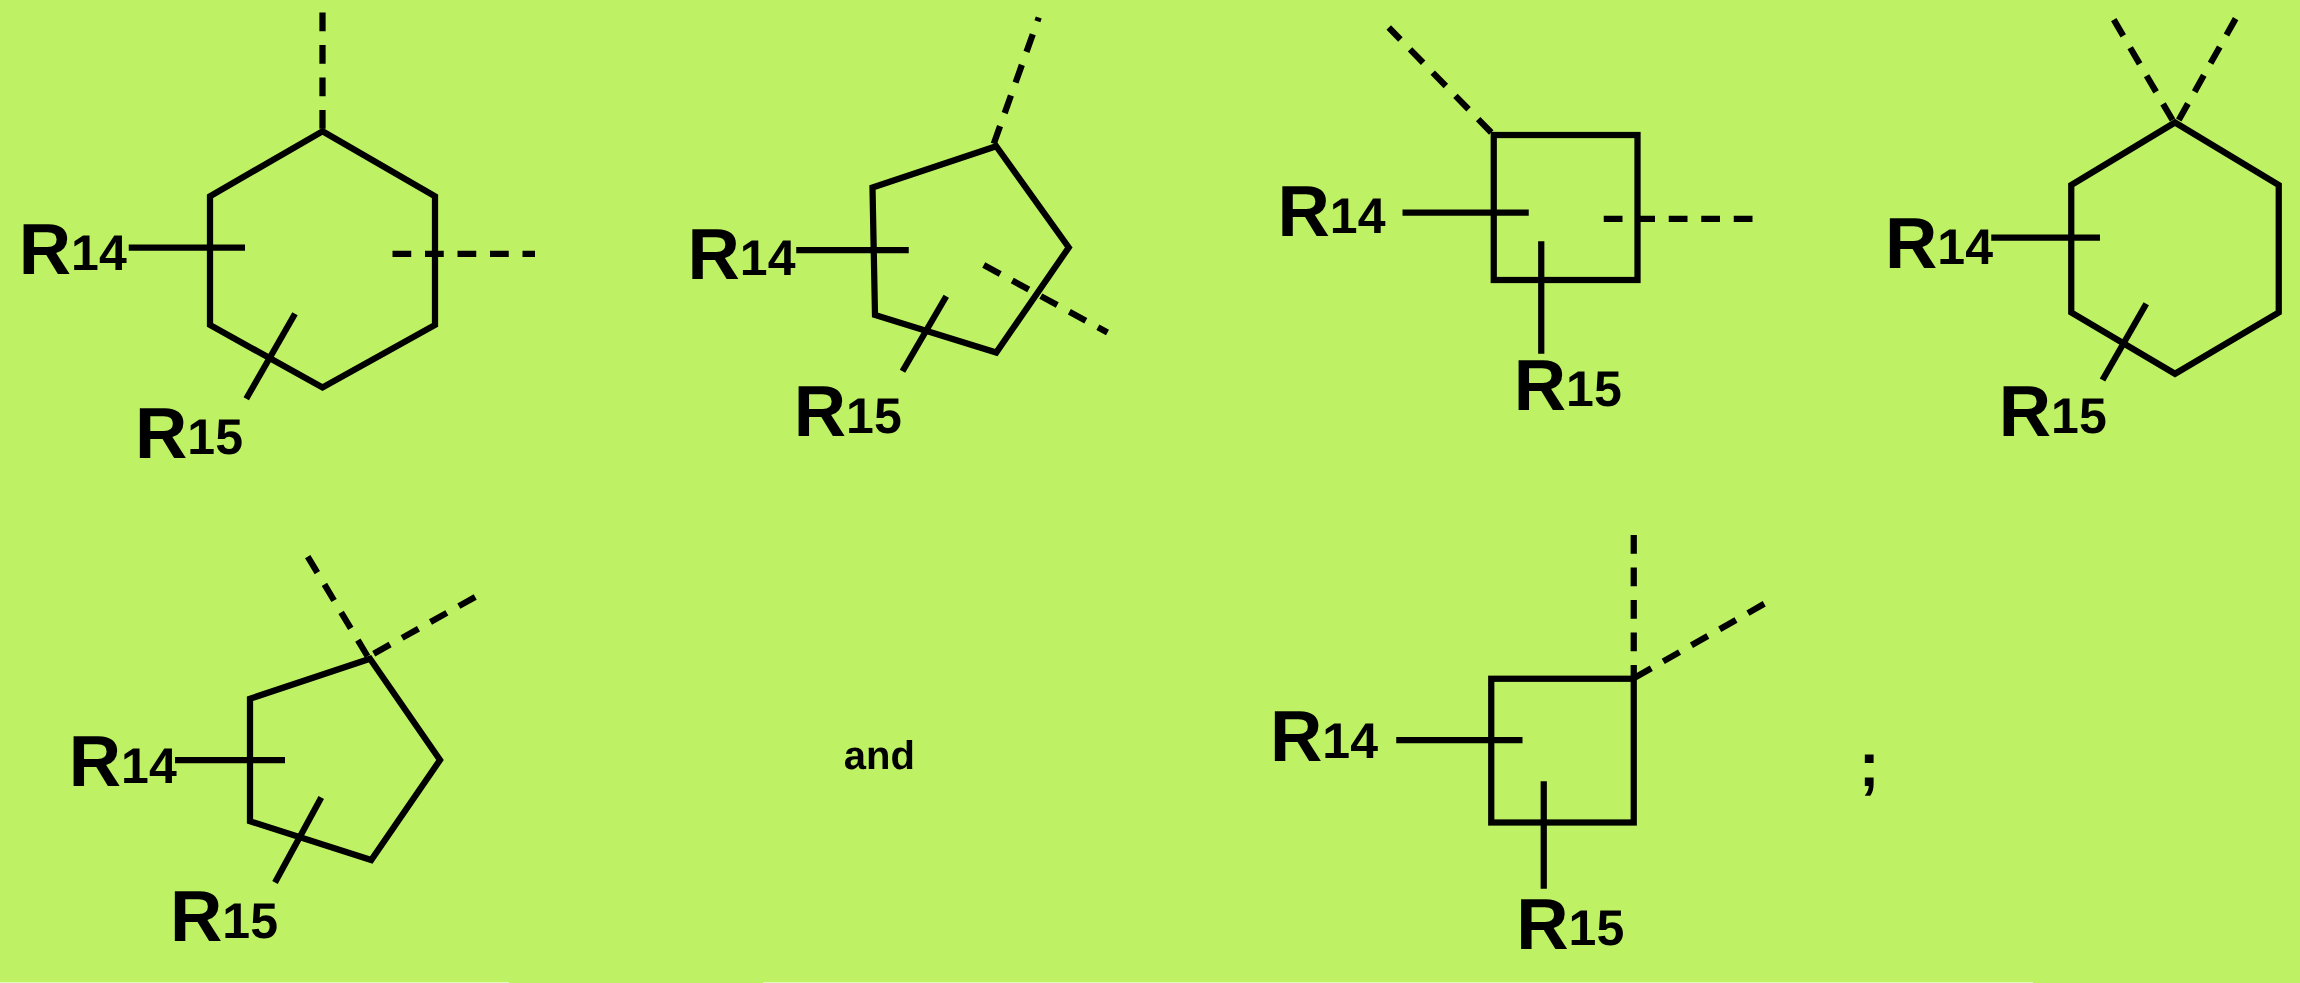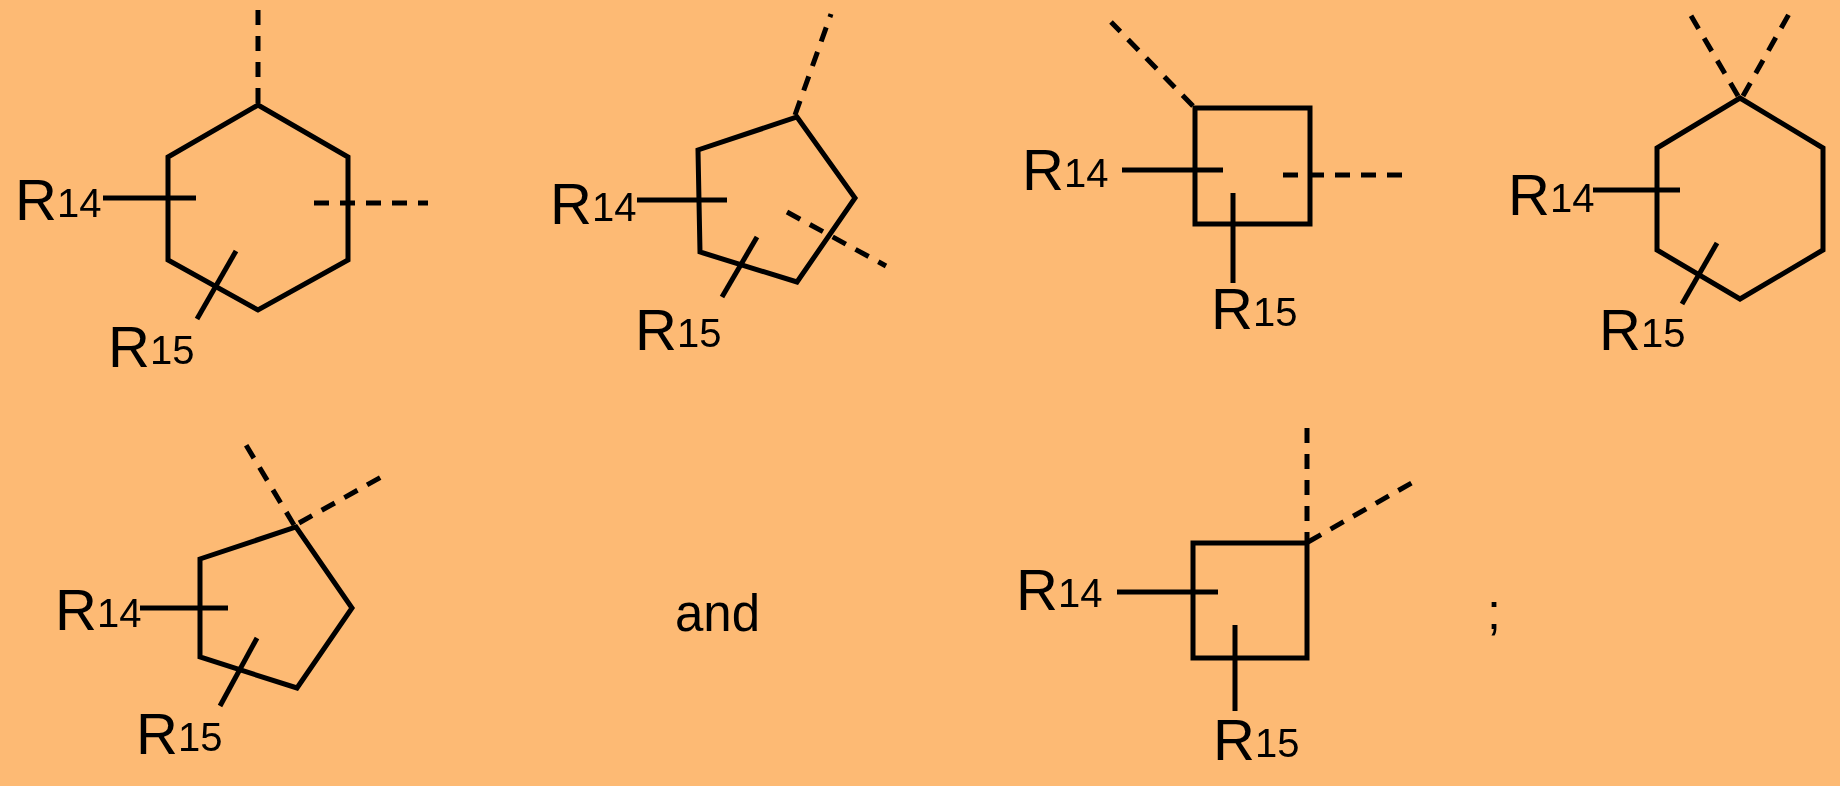--- a/index.html
+++ b/index.html
@@ -4,24 +4,25 @@
 <style>
   html, body {
     margin: 0;
     padding: 0;
     background: #ffffff;
   }
   .canvas {
     position: relative;
     width: 1840px;
     height: 786px;
-    background: #fdba74;
+    background: #bef264;
     font-family: "Liberation Sans", sans-serif;
     color: #000000;
     overflow: hidden;
+    font-weight: bold;
   }
   .canvas svg {
     position: absolute;
     left: 0;
     top: 0;
   }
   .rlabel {
     position: absolute;
     font-size: 58px;
     line-height: 1;
@@ -32,21 +33,21 @@
   .rb {
     font-size: 58px;
   }
   .rs {
     font-size: 40px;
     position: relative;
     top: -3px;
   }
   .word {
     position: absolute;
-    font-size: 51px;
+    font-size: 32px;
     line-height: 1;
     color: #000000;
   }
   .punct {
     position: absolute;
     font-size: 50px;
     line-height: 1;
     color: #000000;
   }
 </style>

